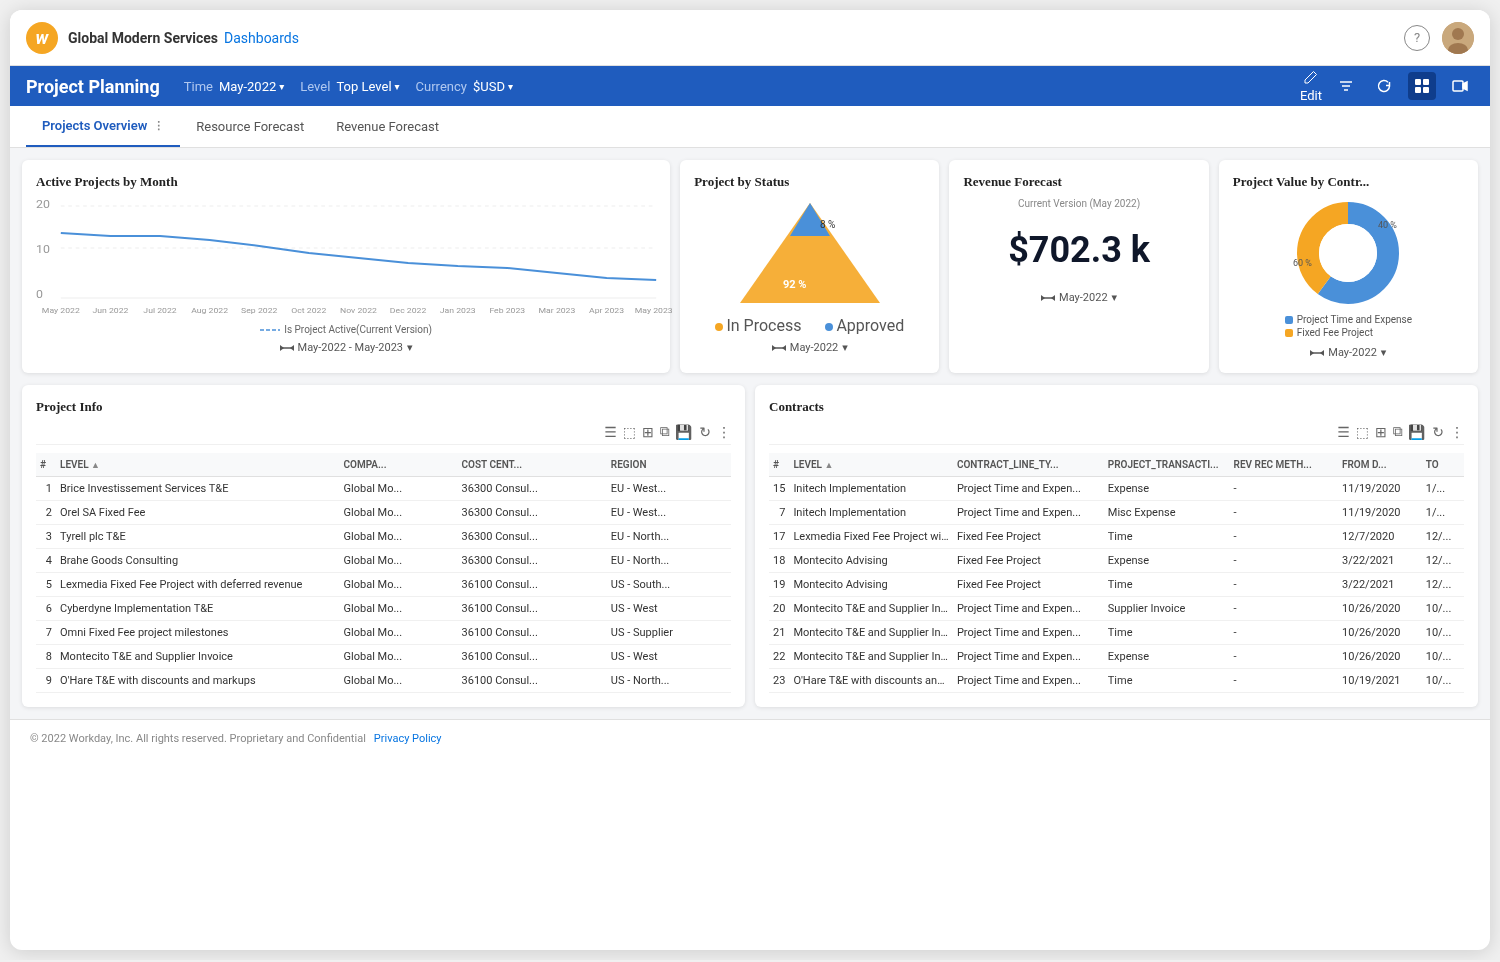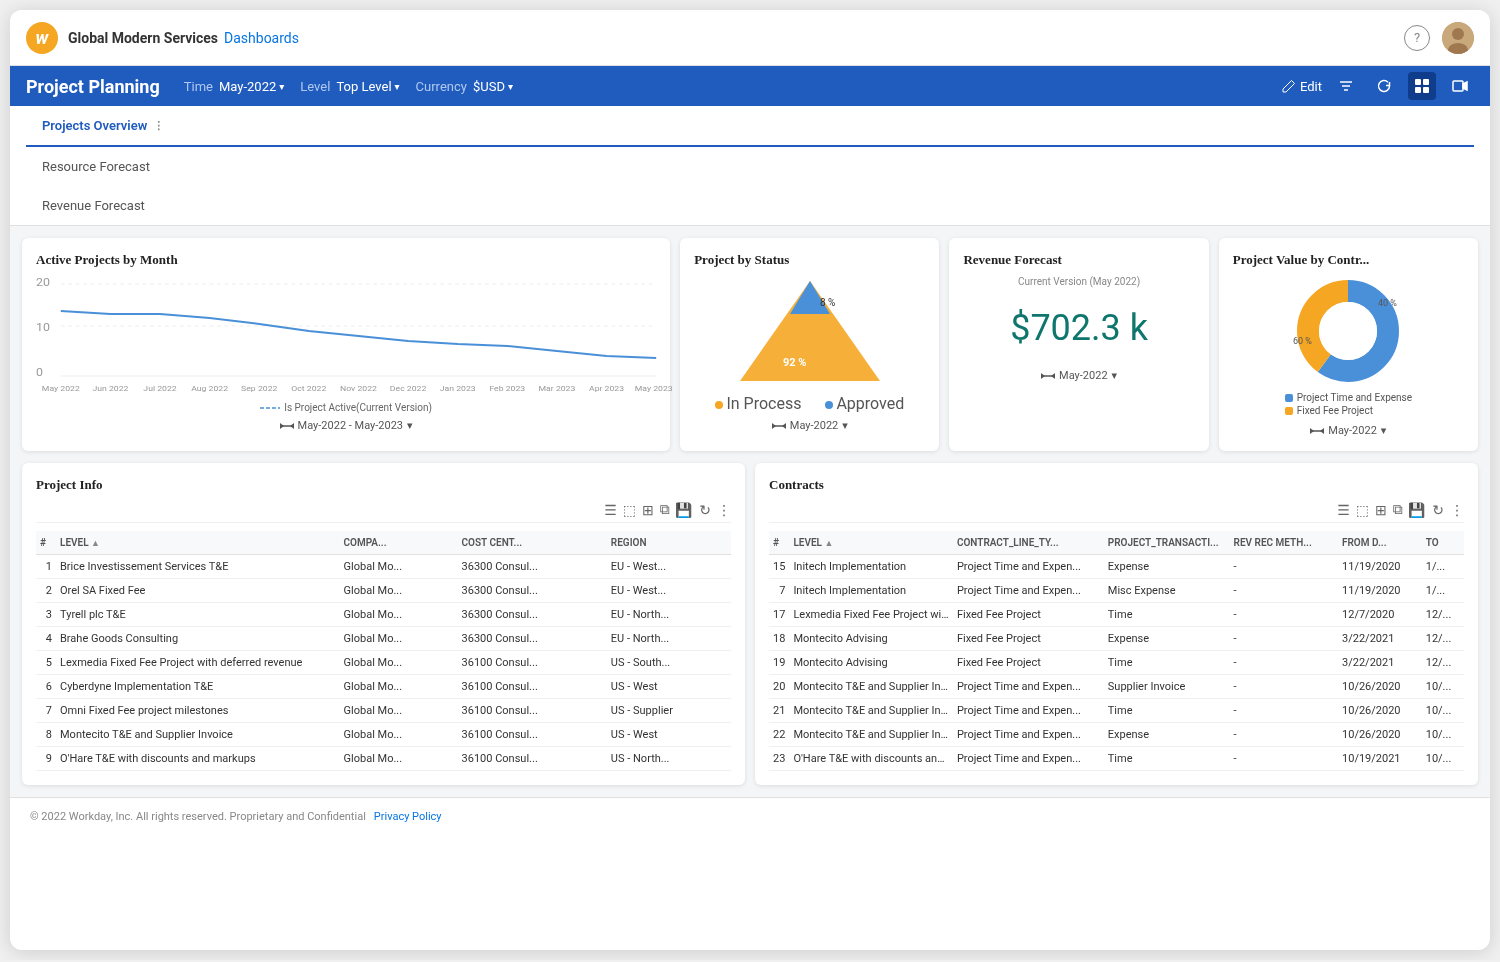--- a/index.html
+++ b/index.html
@@ -17,26 +17,26 @@
     .avatar { width: 32px; height: 32px; border-radius: 50%; background: #c9a87c; overflow: hidden; display: flex; align-items: center; justify-content: center; font-size: 12px; }
 
     
     .header-bar { background: #1f5cbe; color: white; display: flex; align-items: center; padding: 0 16px; height: 40px; gap: 16px; }
     .header-title { font-size: 18px; font-weight: 700; margin-right: 8px; }
     .header-filter { display: flex; align-items: center; gap: 6px; font-size: 13px; }
     .filter-label { color: #b0c8f0; }
     .filter-value { color: white; display: flex; align-items: center; gap: 3px; cursor: pointer; }
     .chevron-down { font-size: 10px; }
     .header-actions { margin-left: auto; display: flex; align-items: center; gap: 10px; }
-    .edit-btn { display: flex; align-items: center; gap: 4px; font-size: 13px; color: white; cursor: pointer; }
+    .edit-btn { display: flex; align-items: center; gap: 4px; font-size: 13px; color: white; cursor: pointer; flex-direction: column; }
     .icon-btn { width: 28px; height: 28px; display: flex; align-items: center; justify-content: center; cursor: pointer; color: white; border-radius: 4px; }
     .icon-btn.active { background: #0f3d8c; }
 
     
-    .tabs { display: flex; padding: 0 16px; border-bottom: 1px solid #e0e0e0; background: #fff; flex-direction: column; }
+    .tabs { display: flex; padding: 0 16px; border-bottom: 1px solid #e0e0e0; background: #fff; }
     .tab { padding: 12px 16px; font-size: 13px; cursor: pointer; color: #555; position: relative; display: flex; align-items: center; gap: 6px; }
     .tab.active { color: #1f5cbe; border-bottom: 2px solid #1f5cbe; font-weight: 600; }
     .tab-menu-icon { color: #888; font-size: 11px; }
 
     
     .dashboard { padding: 12px; display: grid; grid-template-rows: auto auto; gap: 12px; background: #f4f5f7; }
 
     
     .cards-row1 { display: grid; grid-template-columns: 3fr 1.2fr 1.2fr 1.2fr; gap: 10px; }
     .card { background: #fff; border-radius: 6px; box-shadow: 0 1px 4px rgba(0,0,0,0.1); padding: 14px; }
@@ -46,21 +46,21 @@
     .chart-area { position: relative; height: 120px; }
     .chart-legend { font-size: 10px; color: #666; text-align: center; margin-top: 6px; display: flex; align-items: center; justify-content: center; gap: 4px; }
     .chart-filter { font-size: 11px; color: #555; text-align: center; margin-top: 6px; display: flex; align-items: center; justify-content: center; gap: 4px; cursor: pointer; }
 
     
     .status-chart-container { display: flex; flex-direction: column; align-items: center; }
     .status-legend { display: flex; gap: 24px; font-size: 16px; color: #555; margin-top: 8px; }
     .legend-dot { width: 8px; height: 8px; border-radius: 50%; display: inline-block; margin-right: 3px; }
 
     
-    .revenue-value { font-size: 36px; font-weight: 400; color: #0f766e; text-align: center; margin: 20px 0; }
+    .revenue-value { font-size: 36px; font-weight: 700; color: #0f172a; text-align: center; margin: 20px 0; }
     .revenue-subtitle { font-size: 10px; color: #888; text-align: center; margin-bottom: 4px; }
 
     
     .donut-wrapper { display: flex; flex-direction: column; align-items: center; }
     .donut-legend { font-size: 10px; color: #555; margin-top: 6px; }
     .donut-legend-item { display: flex; align-items: center; gap: 4px; margin-bottom: 2px; }
     .legend-square { width: 8px; height: 8px; border-radius: 2px; }
 
     
     .cards-row2 { display: grid; grid-template-columns: 1fr 1fr; gap: 10px; }

